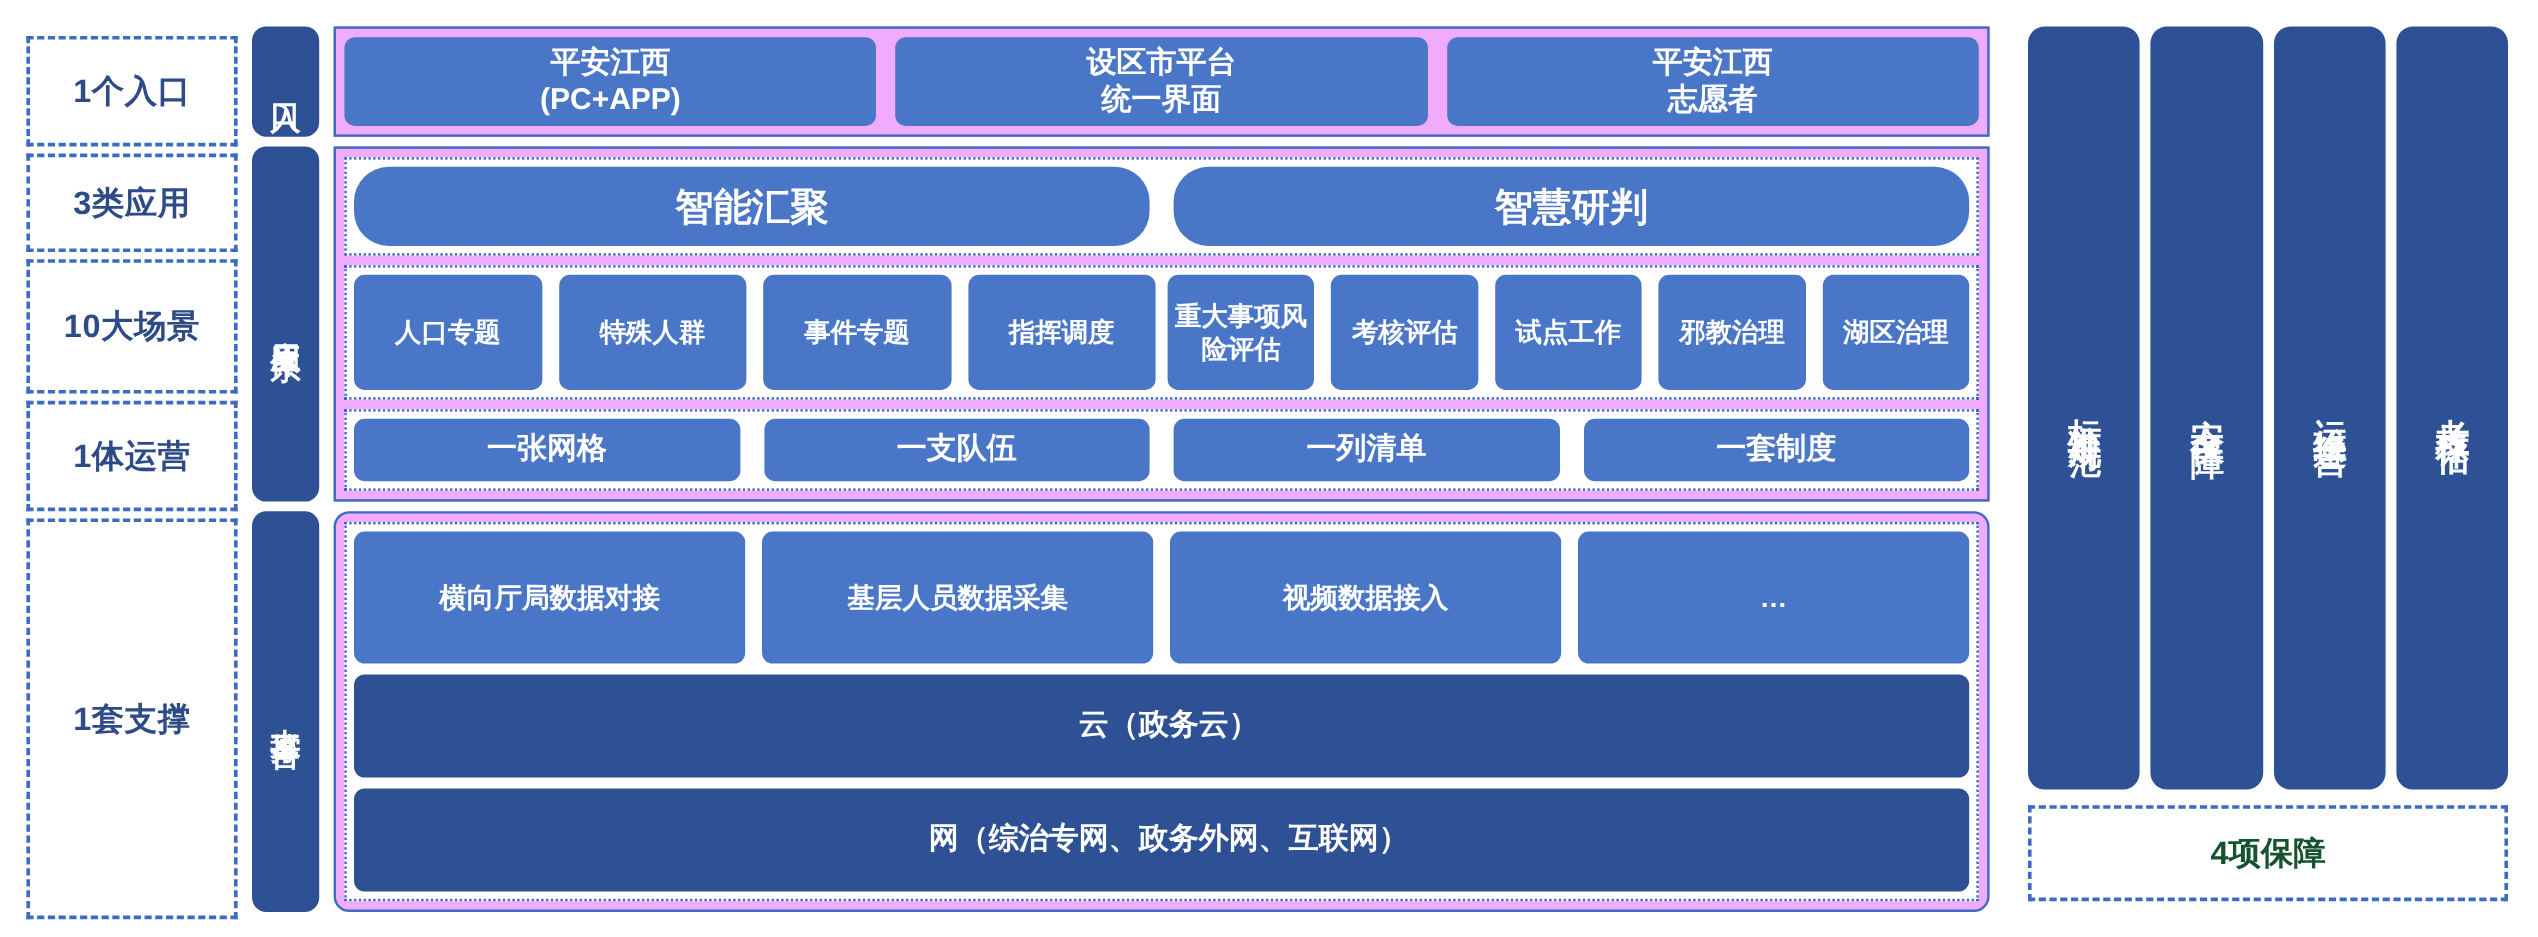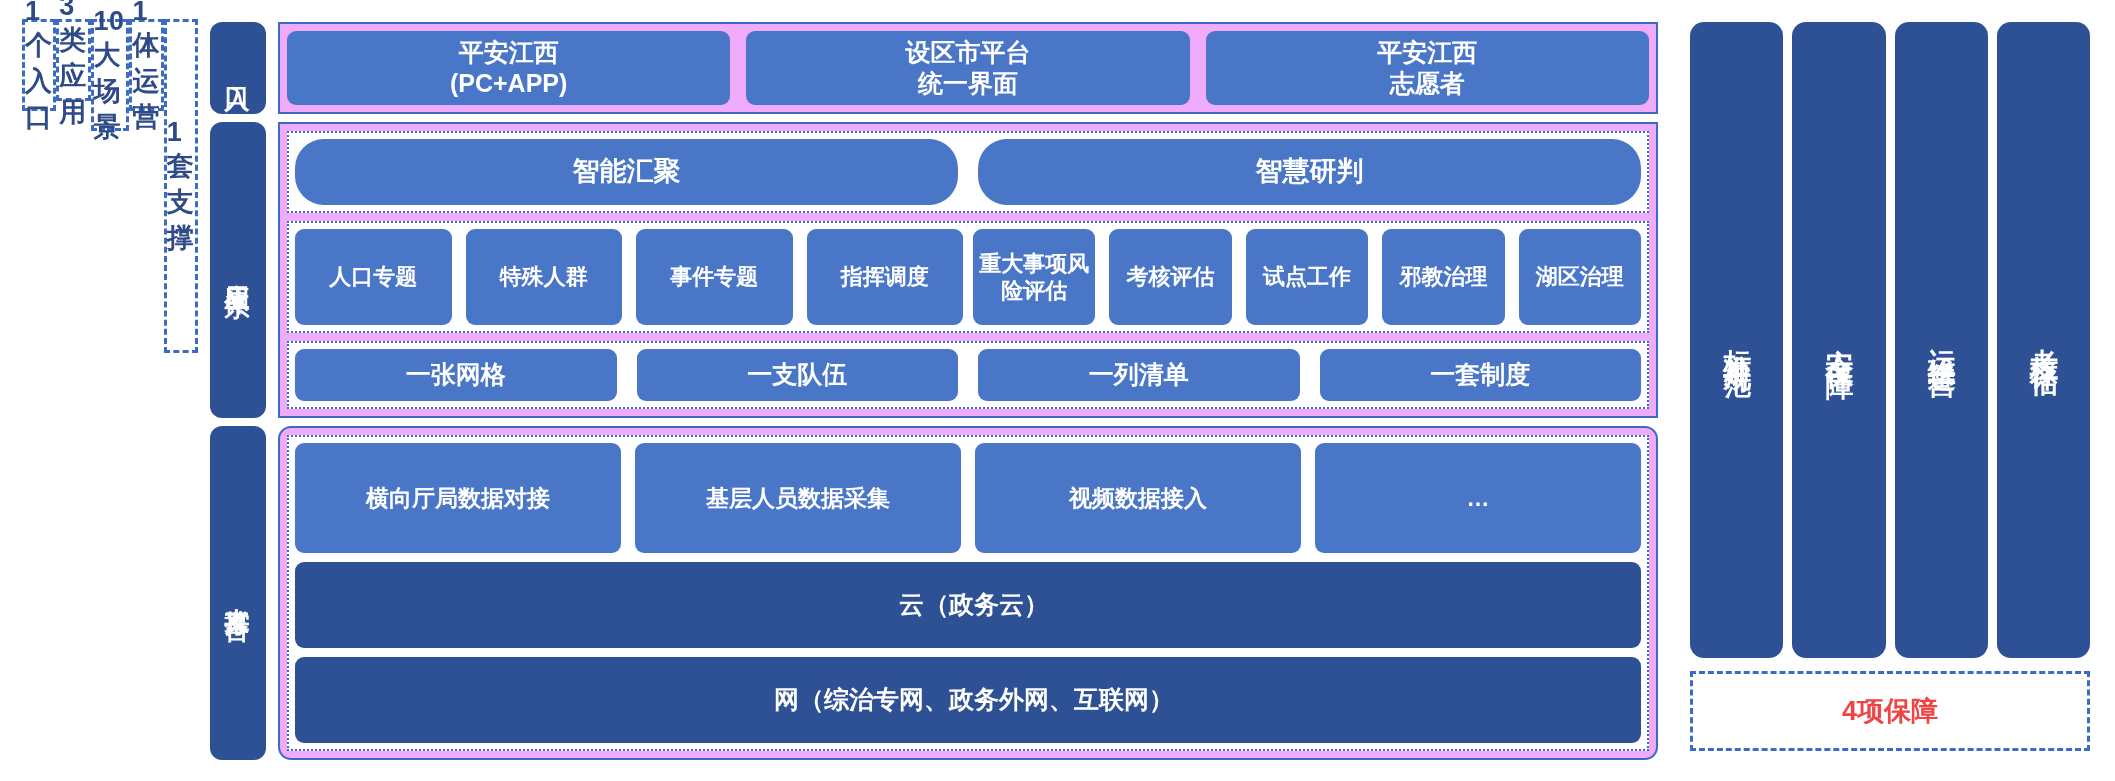--- a/index.html
+++ b/index.html
@@ -16,25 +16,25 @@
     width: 2115px;
     height: 781px;
     background: #ffffff;
     overflow: hidden;
   }
 
   
   .left-col {
     position: absolute;
     left: 22px;
-    top: 19px;
+    top: 30px;
     width: 176px;
     height: 738px;
     display: flex;
-    flex-direction: row;
+    flex-direction: column;
   }
   .left-label {
     border: 3px dashed #3D6BC4;
     display: flex;
     align-items: center;
     justify-content: center;
     color: #2E4A87;
     font-weight: bold;
     font-size: 27px;
     letter-spacing: 0.5px;
@@ -126,21 +126,21 @@
     box-sizing: border-box;
     flex: 1 1 0;
     white-space: pre-line;
   }
   .pill.dark { background: #2E5196; }
 
   .entry-row { height: 100%; gap: 16px; }
   .entry-row .pill { font-size: 25px; }
 
   .apps-row  { height: 100%; gap: 20px; }
-  .apps-row .pill { font-size: 27px; border-radius: 29px; }
+  .apps-row .pill { font-size: 32px; border-radius: 29px; }
 
   .scenes-grid {
     display: flex;
     gap: 10px;
     height: 100%;
   }
   .scenes-grid .row { flex: 1 1 0; gap: 14px; }
   .scenes-grid .pill { font-size: 22px; }
 
   .ops-row { height: 100%; gap: 20px; justify-content: center; }
@@ -190,21 +190,21 @@
     box-sizing: border-box;
   }
   .right-footer {
     margin-top: 13px;
     height: 80px;
     border: 3px dashed #3D6BC4;
     box-sizing: border-box;
     display: flex;
     align-items: center;
     justify-content: center;
-    color: #ef4444;
+    color: #14532d;
     font-weight: bold;
     font-size: 27px;
   }
 </style>
 </head>
 <body>
 
 <div id="canvas">
 
   <div class="left-col">

